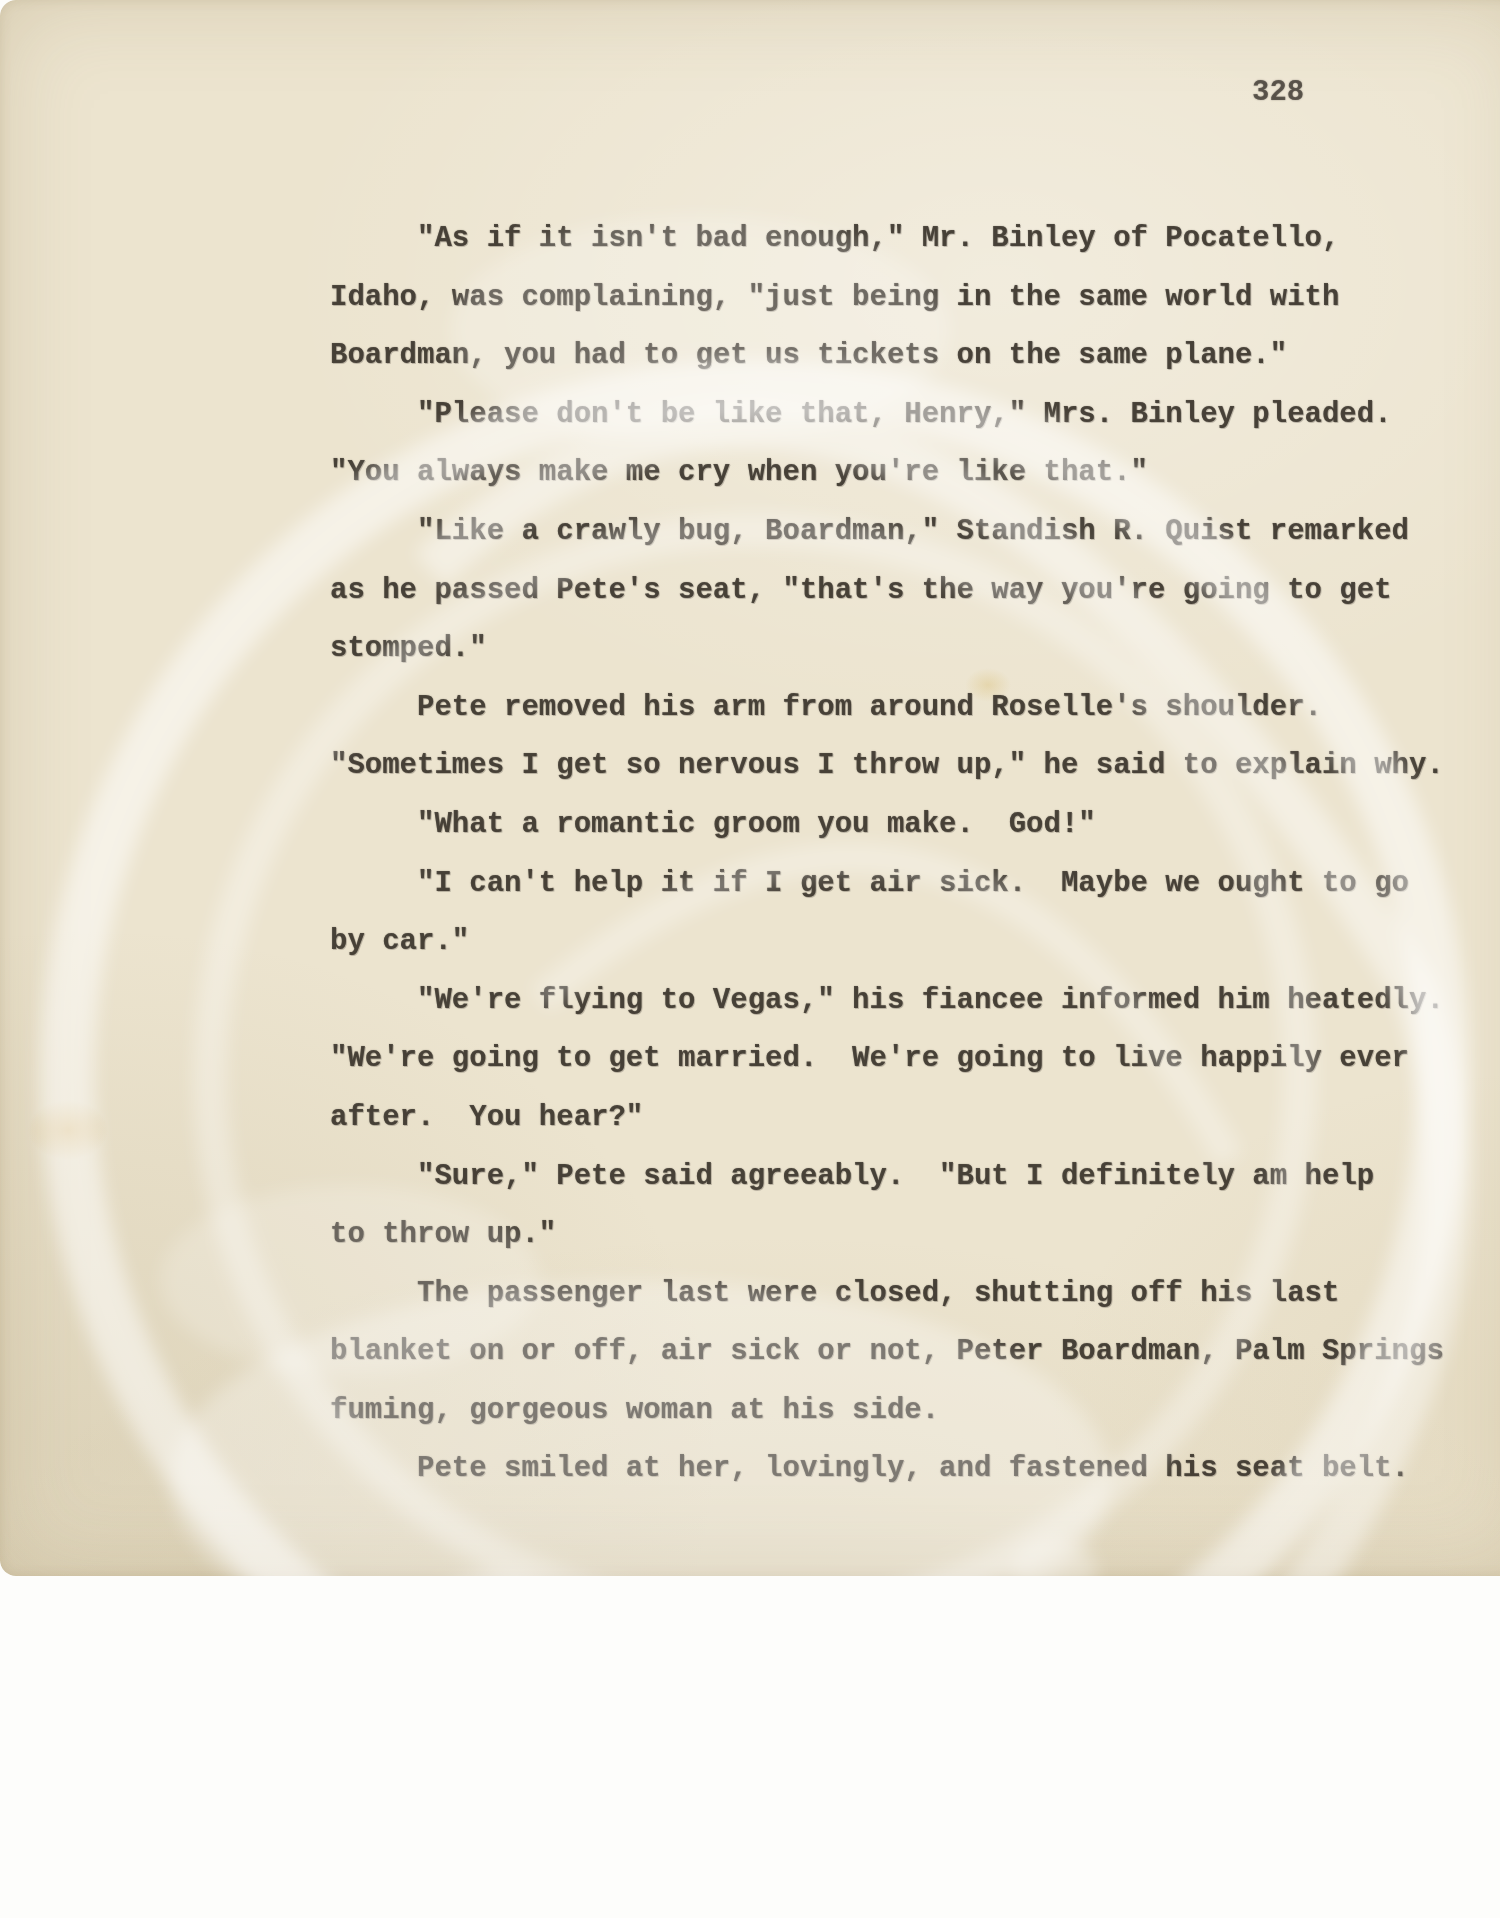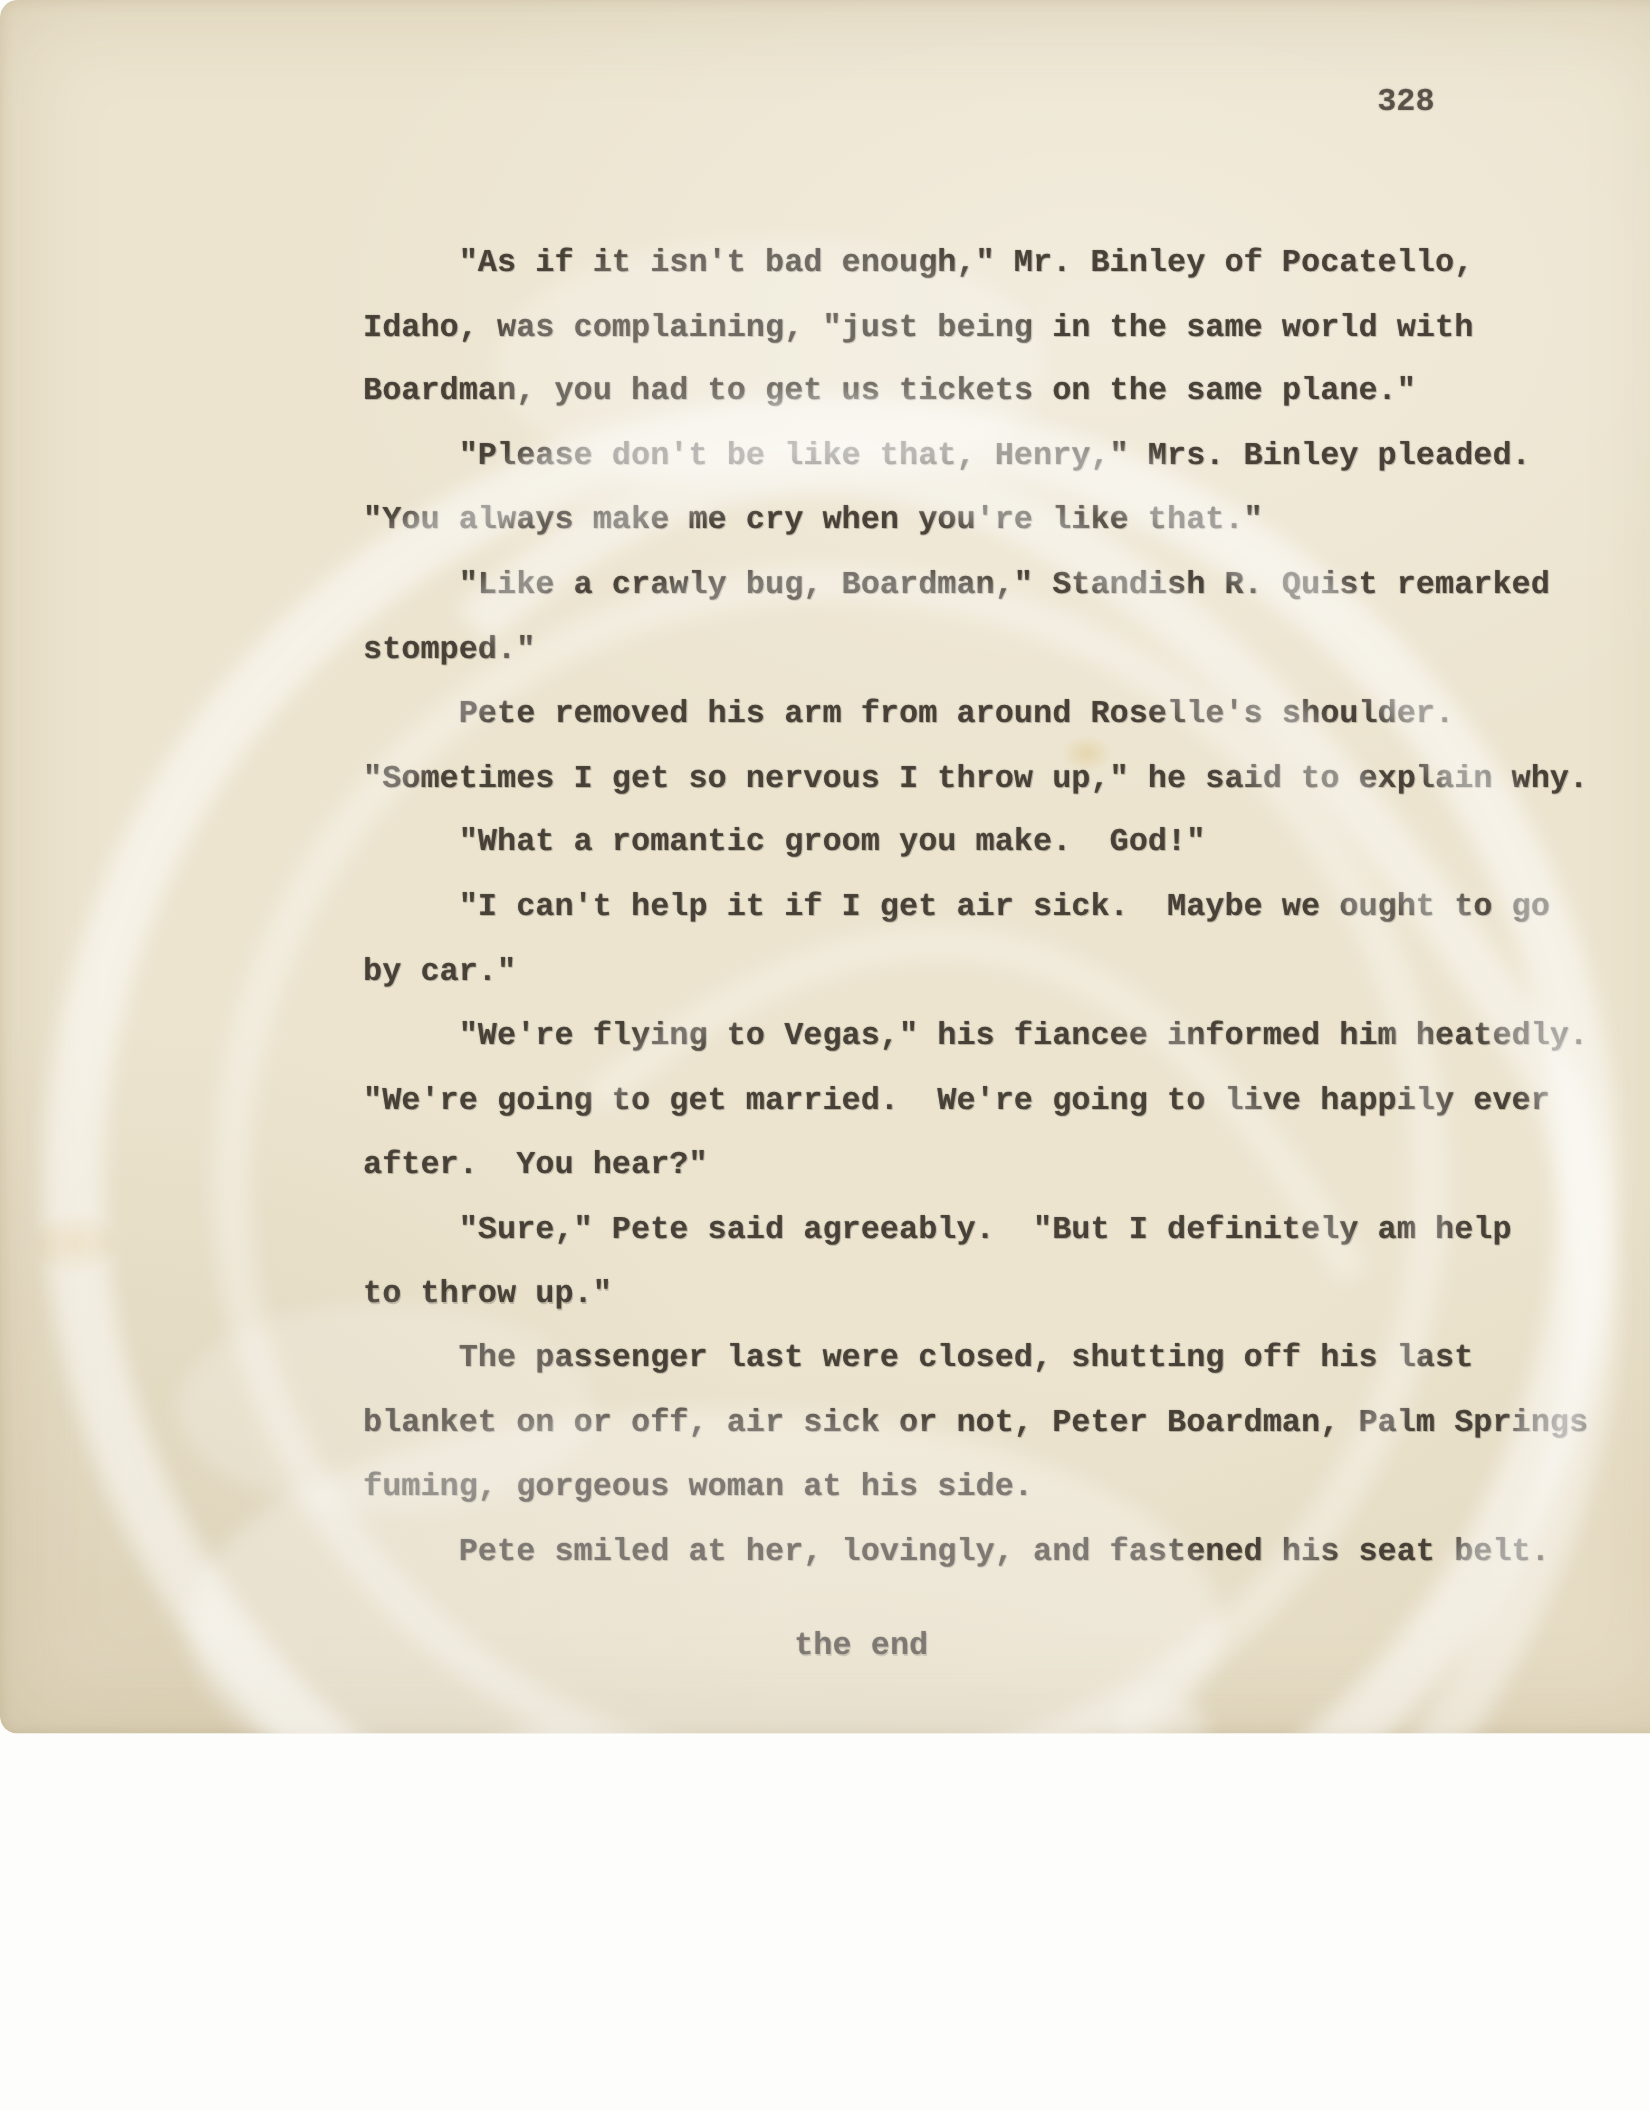--- a/index.html
+++ b/index.html
@@ -75,36 +75,36 @@
 
     <div class="page-number">328</div>
 
     <div class="text-block">
       <div class="line">     "As if it isn't bad enough," Mr. Binley of Pocatello,</div>
       <div class="line">Idaho, was complaining, "just being in the same world with</div>
       <div class="line"><span>Boardman, </span><span class="u">you</span><span> had to get us tickets on the same plane."</span></div>
       <div class="line">     "Please don't be like that, Henry," Mrs. Binley pleaded.</div>
       <div class="line">"You always make me cry when you're like that."</div>
       <div class="line">     "Like a crawly bug, Boardman," Standish R. Quist remarked</div>
+      <div class="line">as he passed Pete's seat, "that's the way you're going to get</div>
       <div class="line">stomped."</div>
       <div class="line">     Pete removed his arm from around Roselle's shoulder.</div>
       <div class="line">"Sometimes I get so nervous I throw up," he said to explain why.</div>
       <div class="line">     "What a romantic groom you make.  God!"</div>
       <div class="line">     "I can't help it if I get air sick.  Maybe we ought to go</div>
       <div class="line">by car."</div>
       <div class="line">     "We're flying to Vegas," his fiancee informed him heatedly.</div>
       <div class="line">"We're going to get married.  We're going to live happily ever</div>
       <div class="line">after.  You hear?"</div>
       <div class="line"><span>     "Sure," Pete said agreeably.  "But I definitely </span><span class="u">am</span><span> help</span></div>
       <div class="line">to throw up."</div>
       <div class="line">     The passenger last were closed, shutting off his last</div>
       <div class="line">blanket on or off, air sick or not, Peter Boardman, Palm Springs</div>
       <div class="line">fuming, gorgeous woman at his side.</div>
       <div class="line">     Pete smiled at her, lovingly, and fastened his seat belt.</div>
-      <div class="line closing">the end</div>
     </div>
 
     <div class="crease"></div>
     <div class="speck"></div>
 
     <svg class="watermark" width="1500" height="1918" viewBox="0 0 1500 1918">
       <defs>
         <filter id="soft" x="-20%" y="-20%" width="140%" height="140%">
           <feGaussianBlur stdDeviation="9"></feGaussianBlur>
         </filter>

